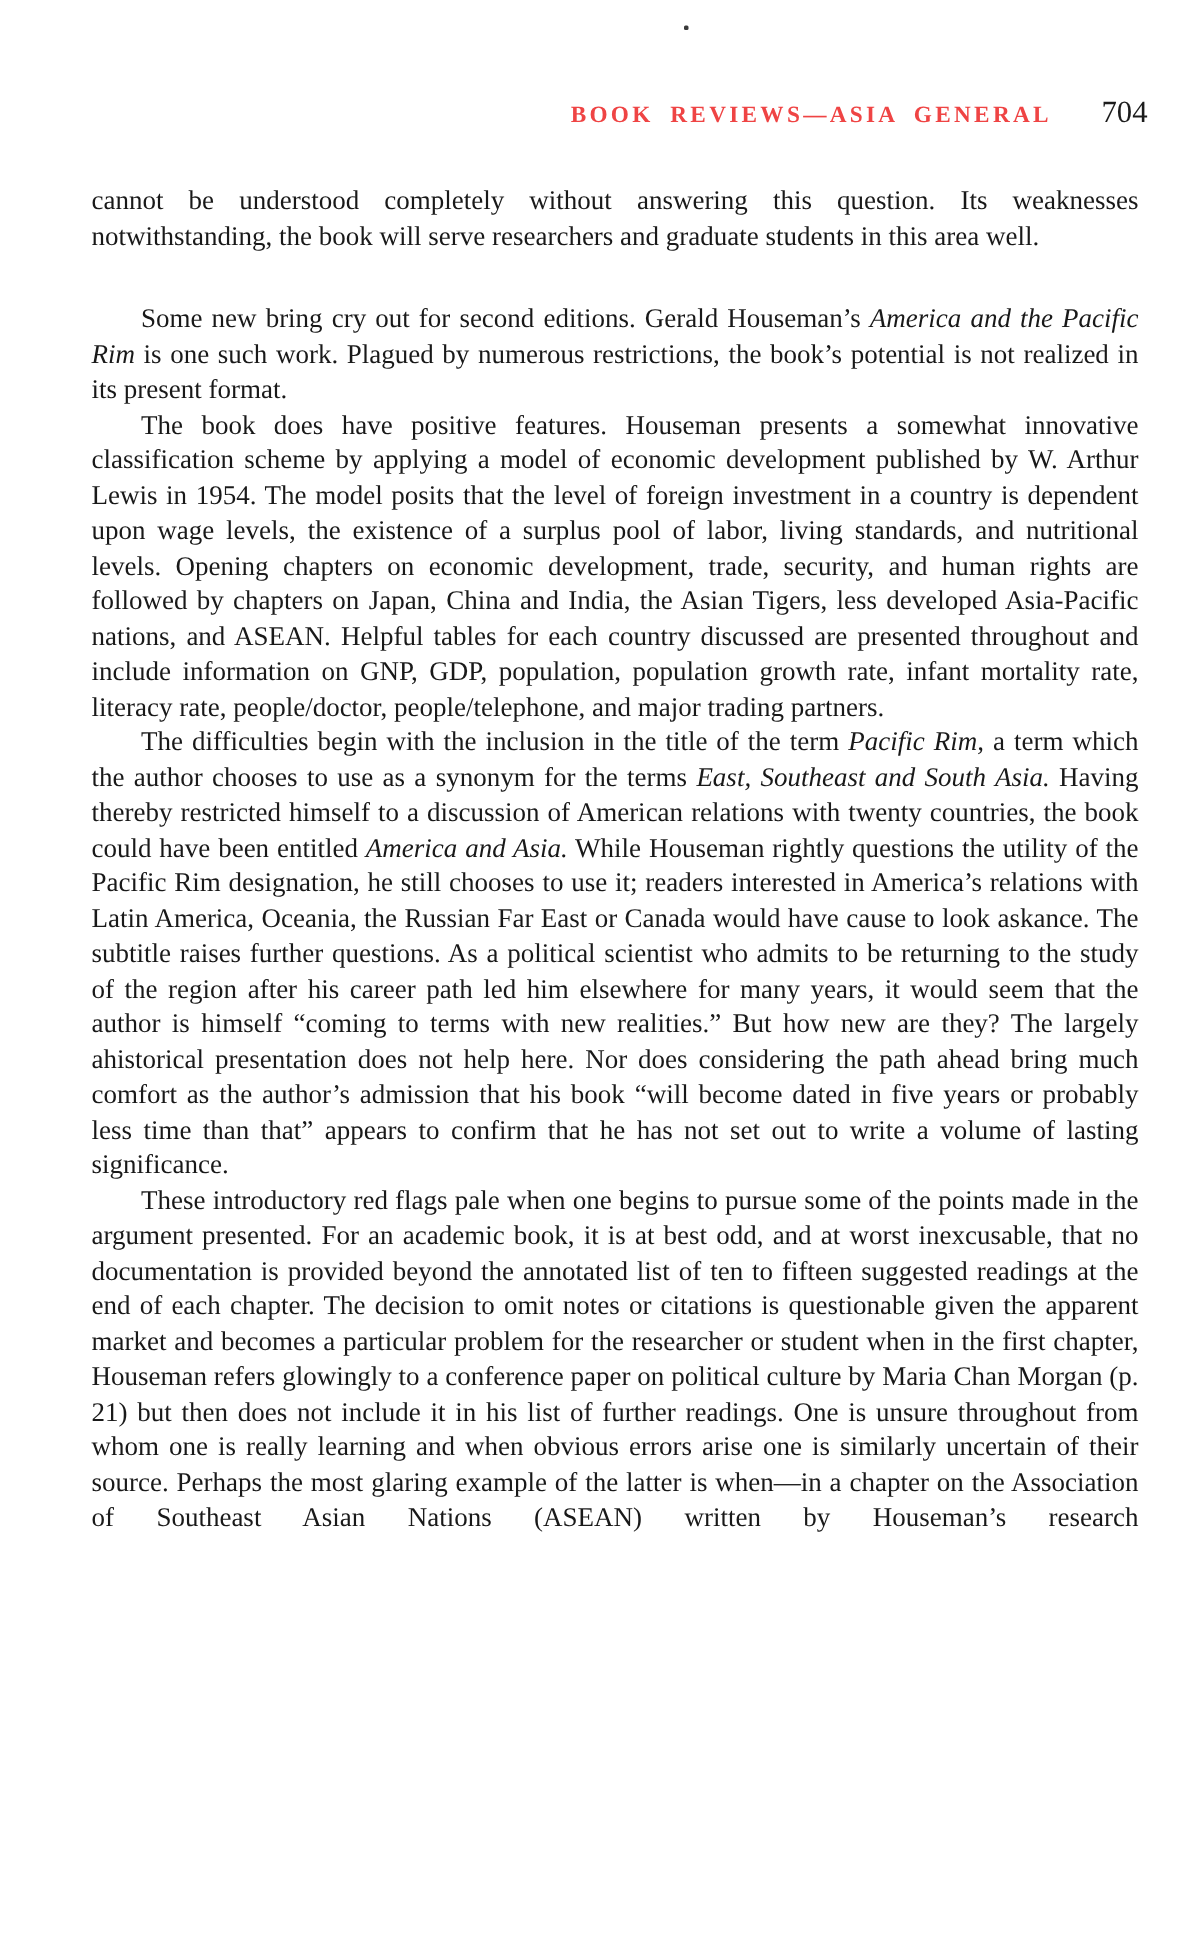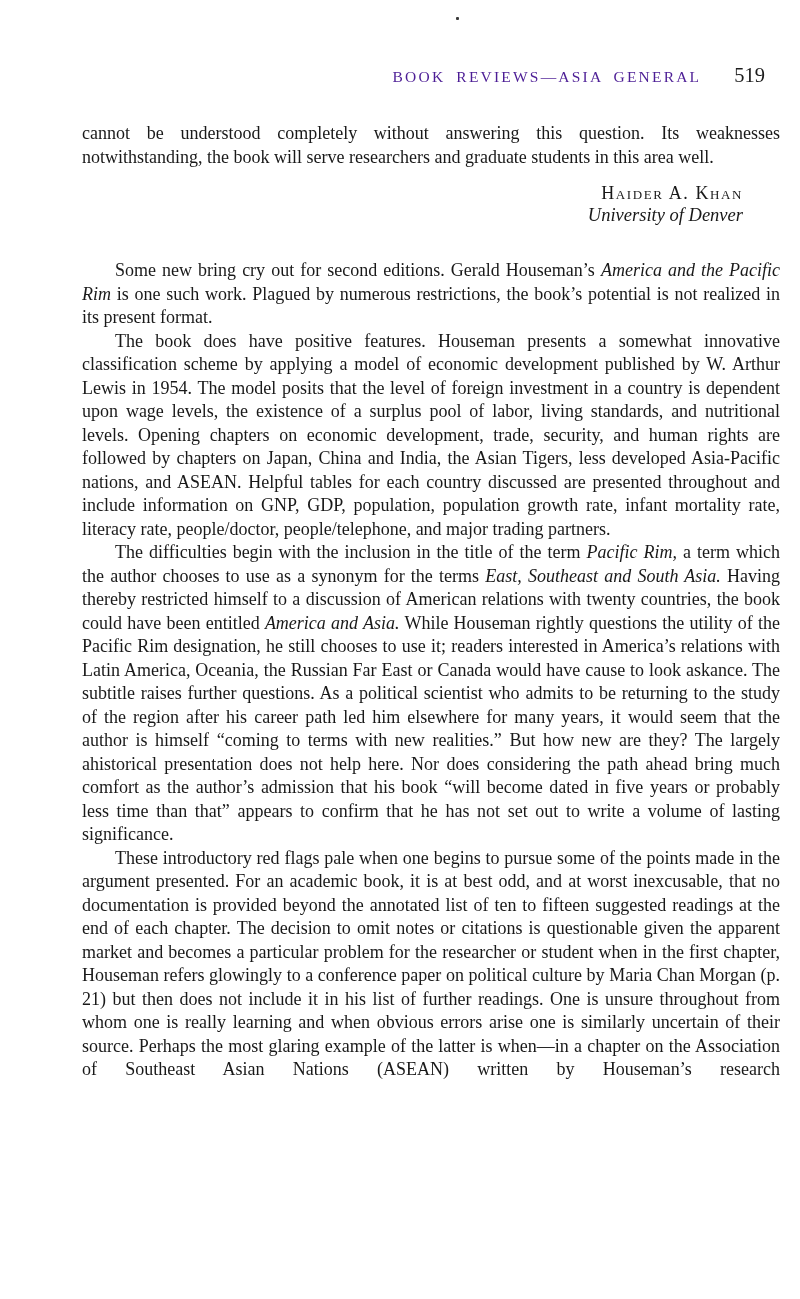--- a/index.html
+++ b/index.html
@@ -10,23 +10,23 @@
     background:#ffffff;
     overflow:hidden;
     font-family:"Liberation Serif","DejaVu Serif",serif;
     color:#191919;
   }
   .speck{position:absolute;left:456px;top:17px;width:3px;height:3px;background:#3a3a3a;border-radius:1px;}
   .running-head{
     position:absolute;left:67px;top:64px;width:698px;
     display:flex;justify-content:flex-end;align-items:baseline;gap:33px;
   }
-  .head-title{font-size:15.5px;letter-spacing:2.2px;word-spacing:5px;white-space:nowrap;color:#4c1d95;}
+  .head-title{font-size:15.5px;letter-spacing:2.2px;word-spacing:5px;white-space:nowrap;color:#ef4444;font-weight:bold;}
   .page-num{font-size:20.5px;color:#1c1c1c;}
-  .column{position:absolute;left:82px;top:122px;width:698px;}
+  .column{position:absolute;left:61px;top:122px;width:698px;}
   .para{
     margin:0;
     font-size:18px;
     line-height:23.5px;
     text-align:justify;
     hyphens:none;
     color:#191919;
   }
   .indent{text-indent:33px;}
   .it{font-style:italic;}
@@ -41,31 +41,27 @@
 </style>
 </head>
 <body>
 
 <div class="page">
 
   <div class="speck"></div>
 
   <div class="running-head">
     <span class="head-title">BOOK REVIEWS—ASIA GENERAL</span>
-    <span class="page-num">519</span>
+    <span class="page-num">704</span>
   </div>
 
   <div class="column">
 
     <p class="para">cannot be understood completely without answering this question. Its weaknesses notwithstanding, the book will serve researchers and graduate students in this area well.</p>
 
-    <div class="signature">
-      <div class="sig-name sc">Haider A. Khan</div>
-      <div class="sig-affil">University of Denver</div>
-    </div>
 
 
     <p class="para indent p-first"><span>Some new bring cry out for second editions. Gerald Houseman’s </span><span class="it">America and the Pacific Rim</span><span> is one such work. Plagued by numerous restrictions, the book’s potential is not realized in its present format.</span></p>
 
     <p class="para indent"><span>The book does have positive features. Houseman presents a somewhat innovative classification scheme by applying a model of economic development published by W. Arthur Lewis in 1954. The model posits that the level of foreign investment in a country is dependent upon wage levels, the existence of a surplus pool of labor, living standards, and nutritional levels. Opening chapters on economic development, trade, security, and human rights are followed by chapters on Japan, China and India, the Asian Tigers, less developed Asia-Pacific nations, and ASEAN. Helpful tables for each country discussed are presented throughout and include information on GNP, GDP, population, population growth rate, infant mortality rate, literacy rate, people/doctor, people/telephone, and major trading partners.</span></p>
 
     <p class="para indent"><span>The difficulties begin with the inclusion in the title of the term </span><span class="it">Pacific Rim,</span><span> a term which the author chooses to use as a synonym for the terms </span><span class="it">East, Southeast and South Asia.</span><span> Having thereby restricted himself to a discussion of American relations with twenty countries, the book could have been entitled </span><span class="it">America and Asia.</span><span> While Houseman rightly questions the utility of the Pacific Rim designation, he still chooses to use it; readers interested in America’s relations with Latin America, Oceania, the Russian Far East or Canada would have cause to look askance. The subtitle raises further questions. As a political scientist who admits to be returning to the study of the region after his career path led him elsewhere for many years, it would seem that the author is himself “coming to terms with new realities.” But how new are they? The largely ahistorical presentation does not help here. Nor does considering the path ahead bring much comfort as the author’s admission that his book “will become dated in five years or probably less time than that” appears to confirm that he has not set out to write a volume of lasting significance.</span></p>
 
     <p class="para indent cont"><span>These introductory red flags pale when one begins to pursue some of the points made in the argument presented. For an academic book, it is at best odd, and at worst inexcusable, that no documentation is provided beyond the annotated list of ten to fifteen suggested readings at the end of each chapter. The decision to omit notes or citations is questionable given the apparent market and becomes a particular problem for the researcher or student when in the first chapter, Houseman refers glowingly to a conference paper on political culture by Maria Chan Morgan (p. 21) but then does not include it in his list of further readings. One is unsure throughout from whom one is really learning and when obvious errors arise one is similarly uncertain of their source. Perhaps the most glaring example of the latter is when—in a chapter on the Association of Southeast Asian Nations (ASEAN) written by Houseman’s research</span></p>
 

